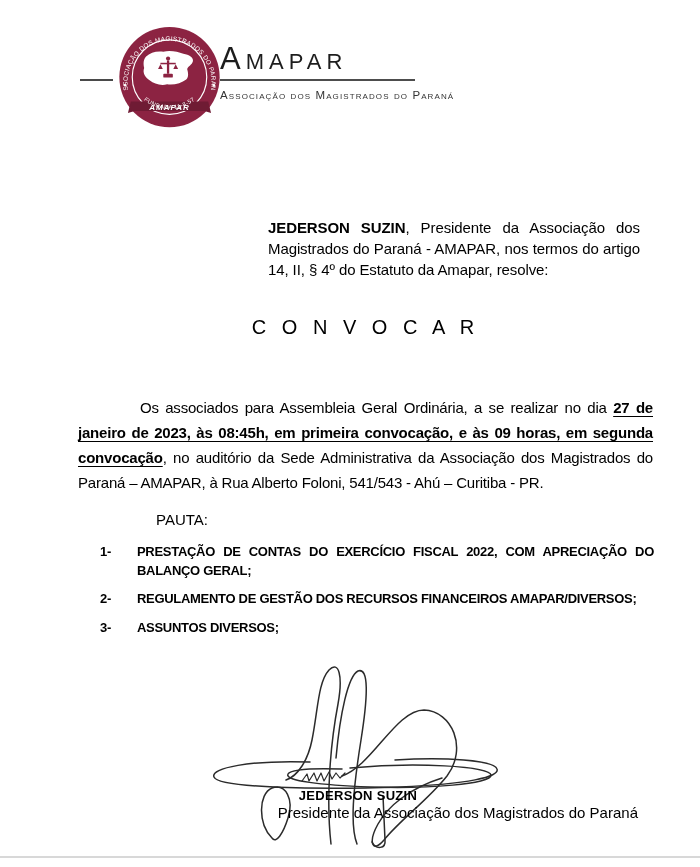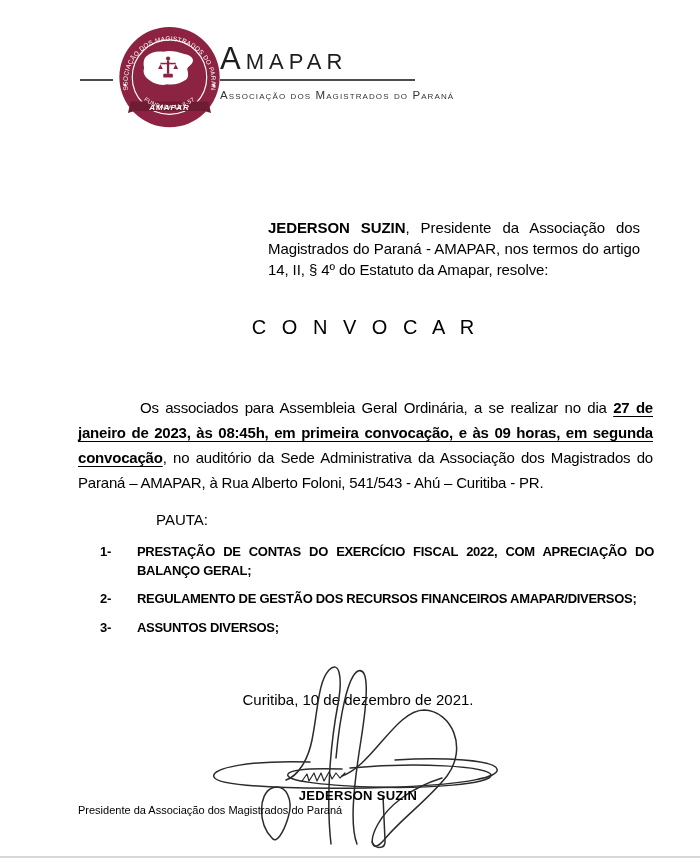--- a/index.html
+++ b/index.html
@@ -30,21 +30,21 @@
   }
   .bodypara span.u{text-decoration:underline;text-underline-offset:3px;}
   .pauta{left:148px;top:511px;font-size:15px;margin-left:8px;}
   .agenda{left:100px;top:543px;width:554px;}
   .agenda-item{display:flex;margin-bottom:10px;font-weight:bold;font-size:13px;line-height:18.5px;letter-spacing:-0.3px;}
   .agenda-num{width:25px;flex:0 0 25px;}
   .agenda-text{flex:1;text-align:justify;margin-left:12px;}
   .dateline{left:78px;top:691px;width:560px;text-align:center;font-size:15px;}
   .sig-svg{left:200px;top:648px;width:310px;height:215px;pointer-events:none;}
   .sig-name{left:78px;top:788px;width:560px;text-align:center;font-size:13px;font-weight:bold;letter-spacing:0.3px;}
-  .sig-role{left:78px;top:804px;width:560px;text-align:left;font-size:11px;}
+  .sig-role{left:78px;top:804px;width:560px;text-align:right;font-size:15px;}
   .page-edge{left:0;top:856px;width:700px;height:2px;background:#d8d8d8;}
 </style>
 </head>
 <body>
 
 <div class="page">
 
   <div class="hdr-dash"></div>
 
   <svg class="seal" viewBox="0 0 107 112">
@@ -104,21 +104,20 @@
     <div class="agenda-item">
       <span class="agenda-num">2-</span>
       <span class="agenda-text">REGULAMENTO DE GESTÃO DOS RECURSOS FINANCEIROS AMAPAR/DIVERSOS;</span>
     </div>
     <div class="agenda-item">
       <span class="agenda-num">3-</span>
       <span class="agenda-text">ASSUNTOS DIVERSOS;</span>
     </div>
   </div>
 
-  <div class="abs dateline">Curitiba, 10 de dezembro de 2021.</div>
 
   <svg class="abs sig-svg" viewBox="0 0 310 215" fill="none" stroke="#2b2b2b" stroke-width="1.5" stroke-linecap="round" stroke-linejoin="round">
     <path d="M 72 190 C 58 176 58 146 72 140 C 86 135 94 152 88 170 C 83 186 76 196 72 190"></path>
     <path d="M 86 132 C 98 128 108 112 112 92 C 118 62 118 34 129 22 C 139 12 143 28 138 56 C 130 98 126 152 131 196"></path>
     <path d="M 136 110 C 140 66 148 28 158 23 C 169 19 168 48 161 92 C 153 142 150 178 157 196"></path>
     <path d="M 142 128 C 172 118 196 62 224 62 C 252 63 268 100 247 128 C 228 152 200 172 184 192 C 172 206 168 194 178 176 C 188 158 210 140 242 130"></path>
     <path d="M 110 114 C 50 112 10 120 14 129 C 18 140 120 142 200 139 C 268 136 300 129 297 121 C 294 112 245 109 195 112"></path>
     <path d="M 150 120 C 215 114 290 118 291 127 C 292 136 228 141 170 139 C 122 137 84 133 88 126 C 91 121 112 120 142 121"></path>
     <path d="M 102 133 l 5 -7 l 2 7 l 5 -8 l 3 8 l 4 -8 l 3 8 l 5 -9 l 3 7 l 4 -6 l 4 5 l 5 -5" stroke-width="1.2"></path>
     <path d="M 183 148 L 185 192 C 186 201 176 202 172 194"></path>

